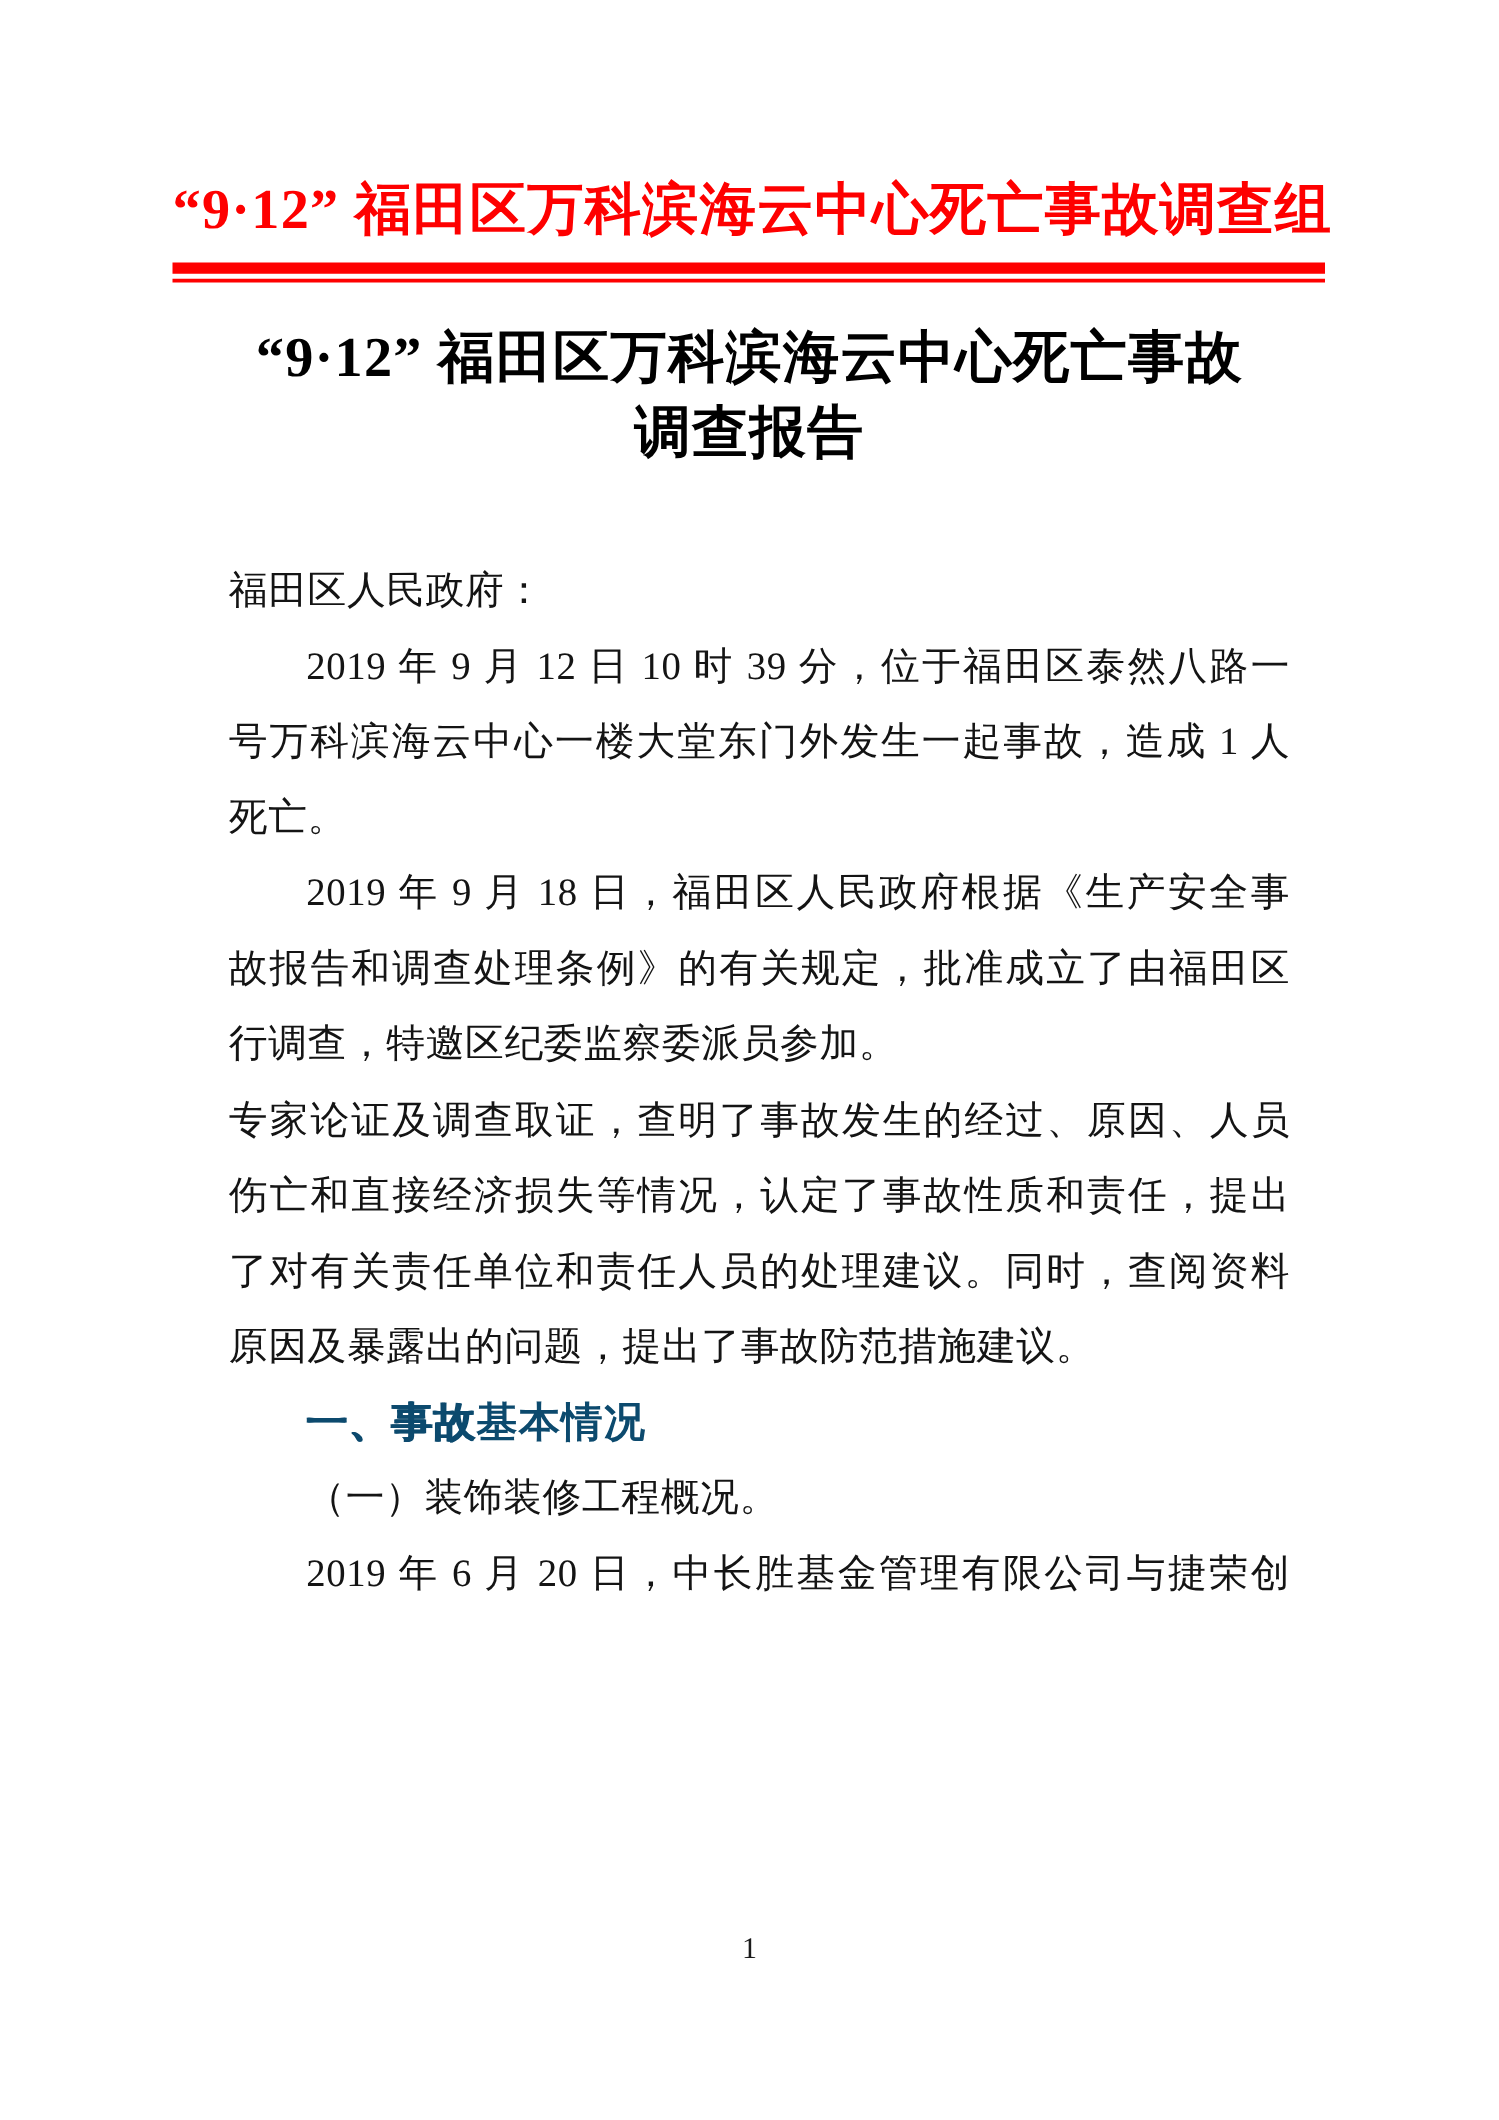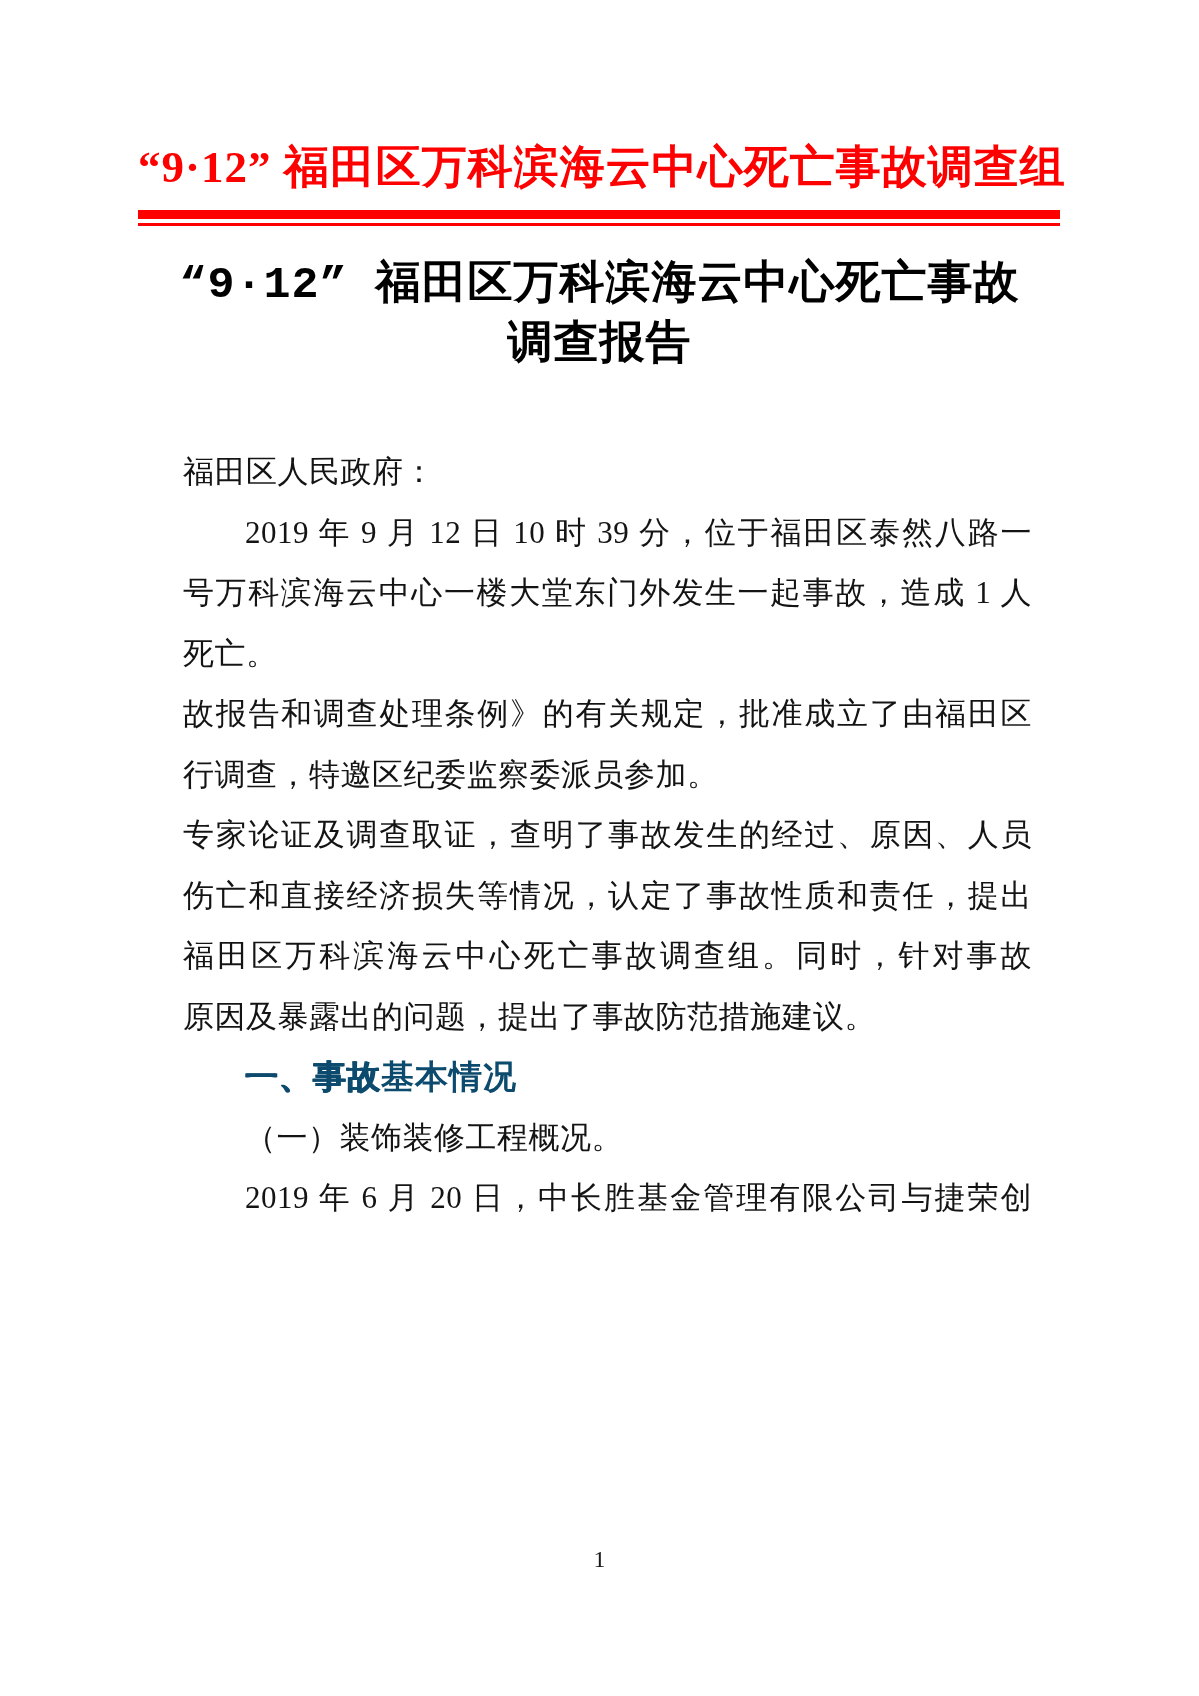--- a/index.html
+++ b/index.html
@@ -25,21 +25,20 @@
   .red-rule .thin  { height: 3px; background: #fe0000; margin-top: 4px; }
   .doc-title {
     position: absolute;
     top: 256px; left: 100px; width: 999px;
     text-align: center;
     font-weight: bold;
     font-size: 45px;
     line-height: 60px;
     color: #000000;
     letter-spacing: 1px;
-    font-family: Liberation Mono, monospace;
   }
   .body-text {
     position: absolute;
     top: 442px; left: 183px; width: 849px;
     font-size: 31px;
     letter-spacing: 0.5px;
   }
   .line {
     height: 60.5px;
     line-height: 60.5px;
@@ -78,25 +77,26 @@
 <div class="doc-title">
   <div>“9·12” 福田区万科滨海云中心死亡事故</div>
   <div>调查报告</div>
 </div>
 
 <div class="body-text">
   <div class="line">福田区人民政府：</div>
   <div class="line ind just">2019 年 9 月 12 日 10 时 39 分，位于福田区泰然八路一</div>
   <div class="line just">号万科滨海云中心一楼大堂东门外发生一起事故，造成 1 人</div>
   <div class="line">死亡。</div>
+  <div class="line ind just">2019 年 9 月 18 日，福田区人民政府根据《生产安全事</div>
   <div class="line just">故报告和调查处理条例》的有关规定，批准成立了由福田区</div>
   <div class="line">行调查，特邀区纪委监察委派员参加。</div>
   <div class="line just">专家论证及调查取证，查明了事故发生的经过、原因、人员</div>
   <div class="line just">伤亡和直接经济损失等情况，认定了事故性质和责任，提出</div>
-  <div class="line just">福田区万科滨海云中心死亡事故调查组。同时，针对事故</div>
+  <div class="line just">了对有关责任单位和责任人员的处理建议。同时，查阅资料</div>
   <div class="line">原因及暴露出的问题，提出了事故防范措施建议。</div>
   <div class="line ind section-heading">
     <span class="strong">一、事故</span><span>基本情况</span>
   </div>
   <div class="line ind">（一）装饰装修工程概况。</div>
   <div class="line ind just">2019 年 6 月 20 日，中长胜基金管理有限公司与捷荣创</div>
 </div>
 
 <div class="page-number">1</div>
 

